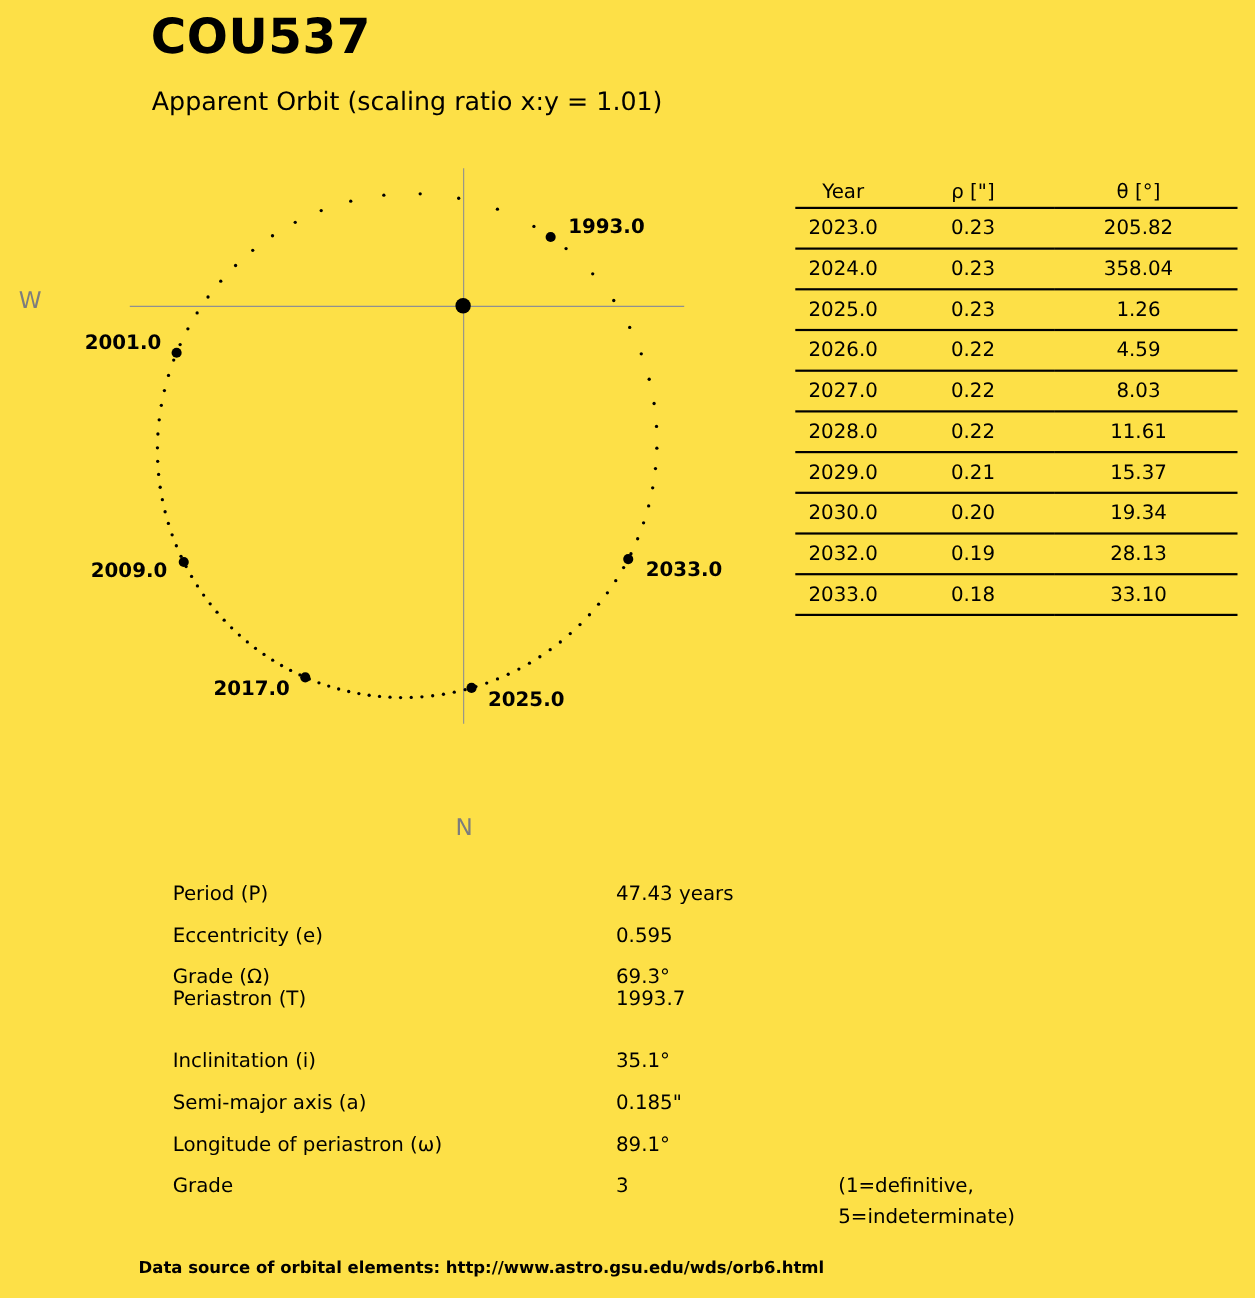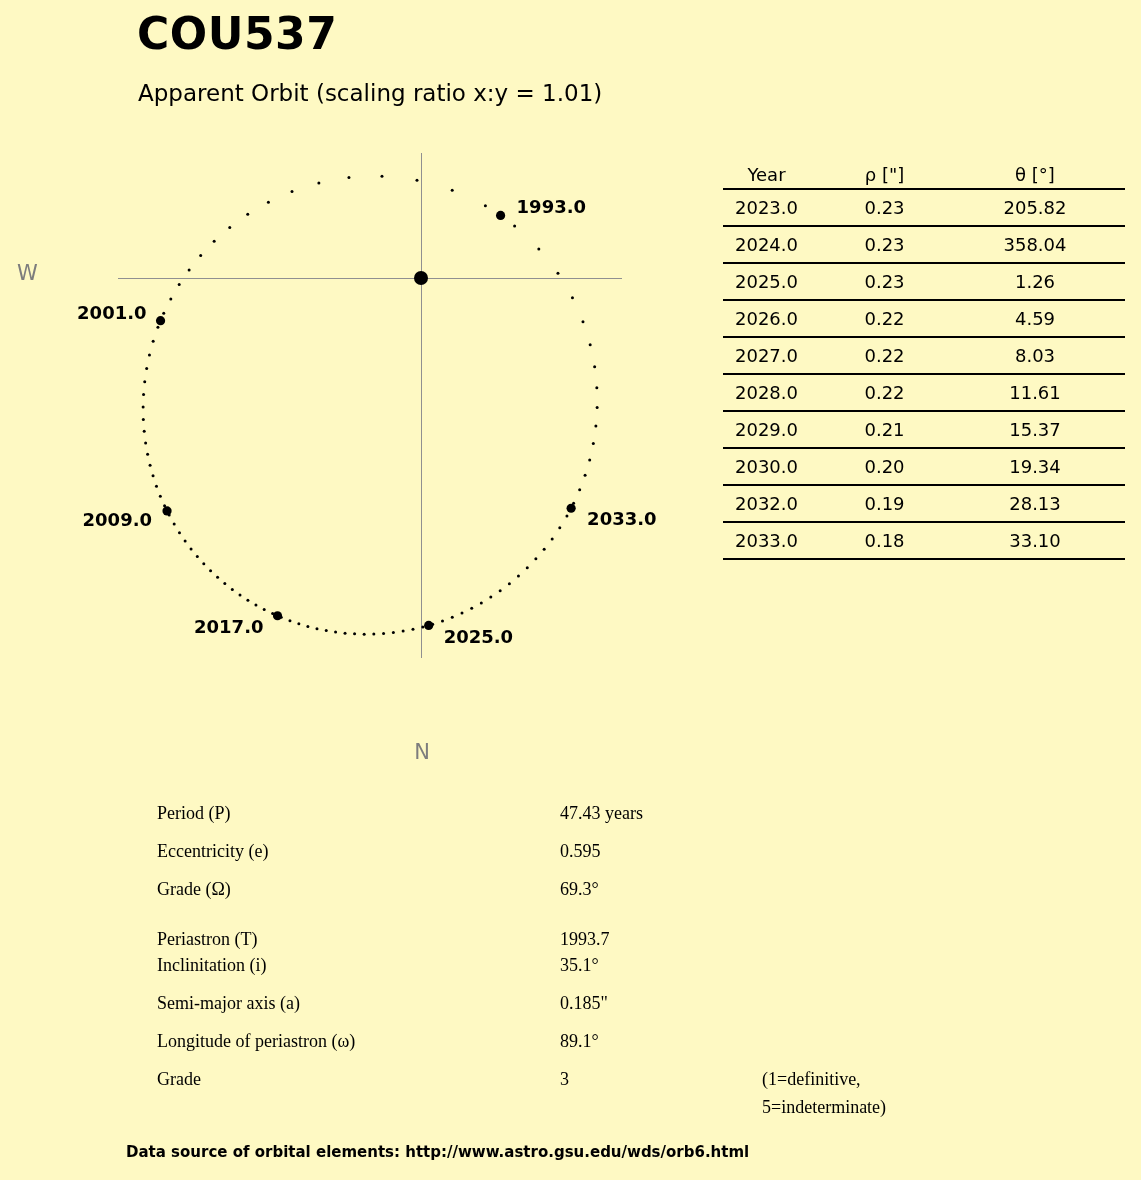--- a/index.html
+++ b/index.html
@@ -1,16 +1,16 @@
 <!DOCTYPE html>
 <html><head>
 <meta charset="utf-8">
 <style>
   html,body{margin:0;padding:0;background:#fff;}
-  #page{position:relative;width:1141px;height:1180px;background:#fef9c3;
+  #page{position:relative;width:1141px;height:1180px;background:#fde047;
         font-family:"DejaVu Sans",sans-serif;color:#000;overflow:hidden;}
 
   .abs{position:absolute;}
 
   #title{left:137px;top:8px;font-size:44px;font-weight:700;letter-spacing:0.5px;}
   #subtitle{left:138px;top:80px;font-size:23px;font-weight:400;}
 
   #orbit-svg{left:0;top:0;}
 
   .compass{font-size:21px;color:#7d7d7d;}
@@ -22,21 +22,21 @@
   .epoch-label.right{transform:translate(-100%,-50%);}
 
   #ephemeris-table{position:absolute;left:723px;top:161px;border-collapse:collapse;
                    width:402px;font-size:18px;}
   #ephemeris-table th{height:27px;font-weight:400;}
   #ephemeris-table td{height:35px;}
   #ephemeris-table th,#ephemeris-table td{
       text-align:center;padding:0;border-bottom:2px solid #000;line-height:1;}
   #ephemeris-table .c2{padding-right:14px;}
 
-  .el-row{position:absolute;left:0;width:937px;height:28px;font-size:18px;line-height:28px;font-family:Liberation Serif, serif;}
+  .el-row{position:absolute;left:0;width:937px;height:28px;font-size:18px;line-height:28px;}
   .el-label{position:absolute;left:157px;}
   .el-value{position:absolute;left:542px;margin-left:18px;}
   .el-note{position:absolute;left:762px;}
 
   #data-source{left:126px;top:1143px;font-size:15px;font-weight:700;}
 </style>
 </head>
 <body>
 
 <div id="page">
@@ -234,21 +234,21 @@
         <span class="el-value">47.43 years</span>
       </div>
       <div class="el-row" style="top: 837px;">
         <span class="el-label">Eccentricity (e)</span>
         <span class="el-value">0.595</span>
       </div>
       <div class="el-row" style="top: 875px;">
         <span class="el-label">Grade (Ω)</span>
         <span class="el-value">69.3°</span>
       </div>
-      <div class="el-row" style="top: 925px;">
+      <div class="el-row" style="top: 895px;">
         <span class="el-label">Periastron (T)</span>
         <span class="el-value">1993.7</span>
       </div>
       <div class="el-row" style="top: 951px;">
         <span class="el-label">Inclinitation (i)</span>
         <span class="el-value">35.1°</span>
       </div>
       <div class="el-row" style="top: 989px;">
         <span class="el-label">Semi-major axis (a)</span>
         <span class="el-value">0.185"</span>

